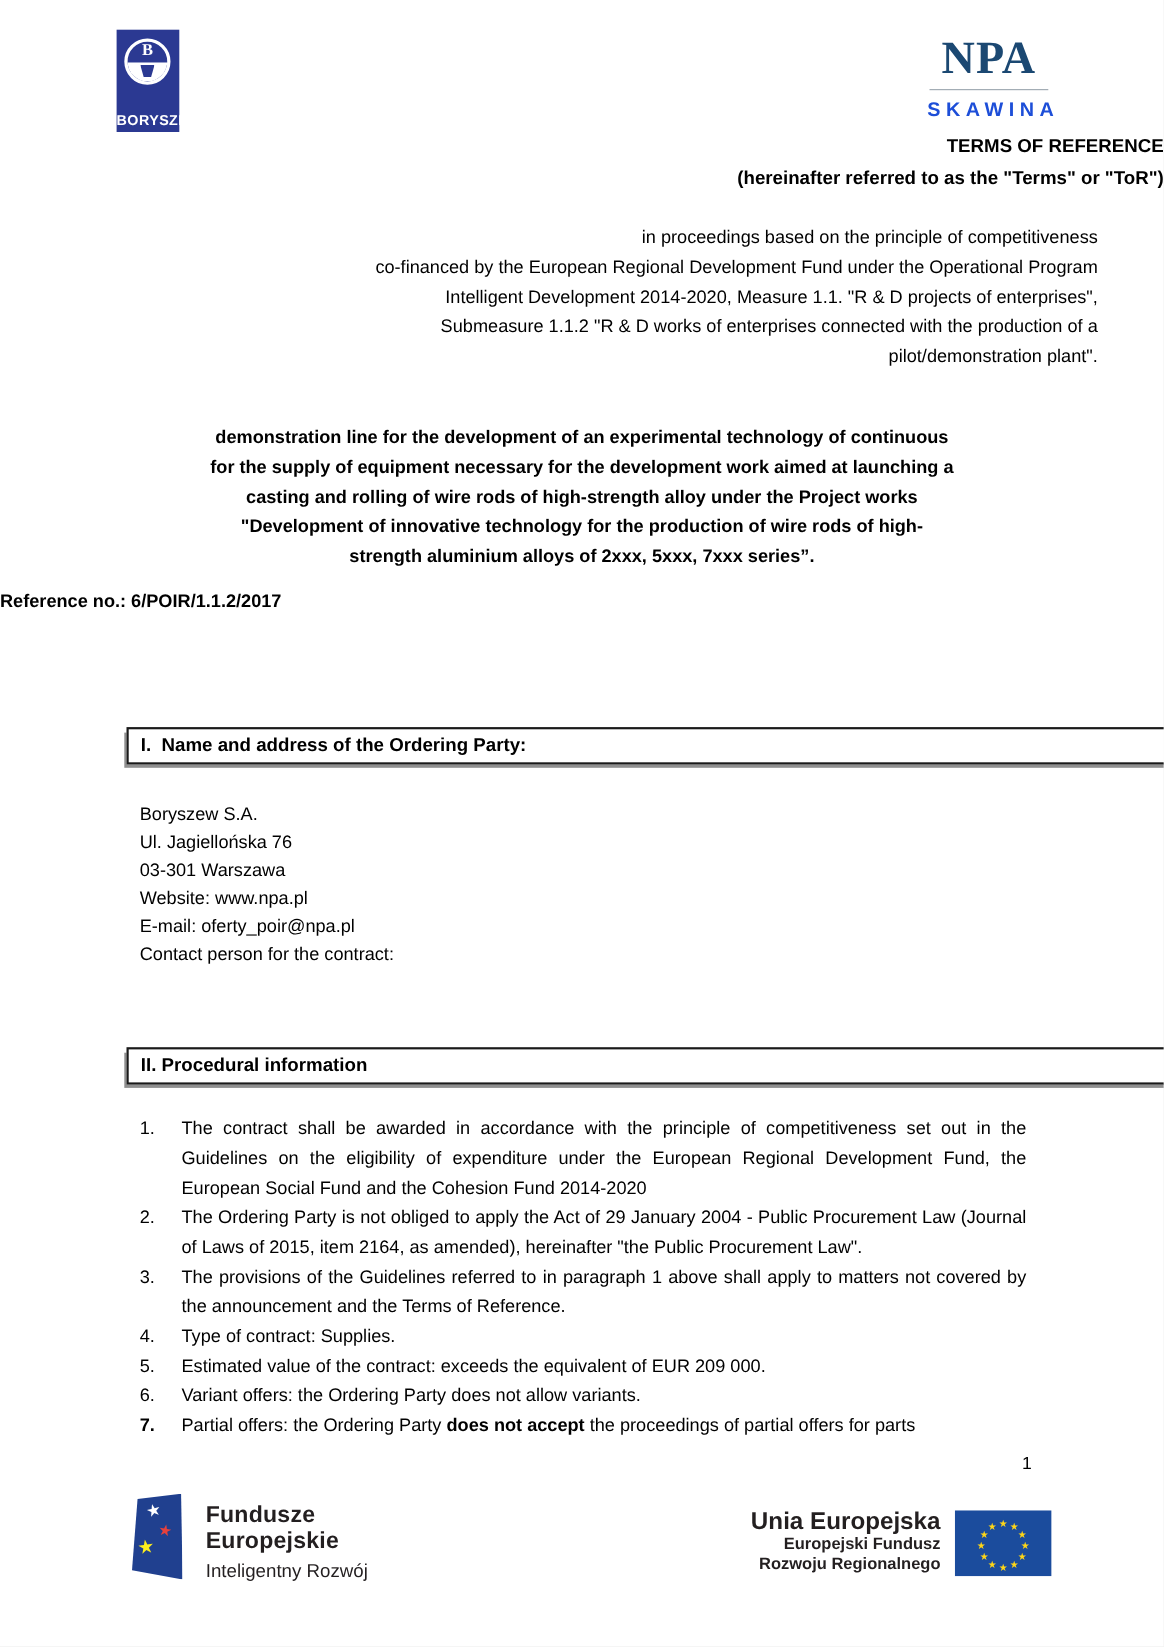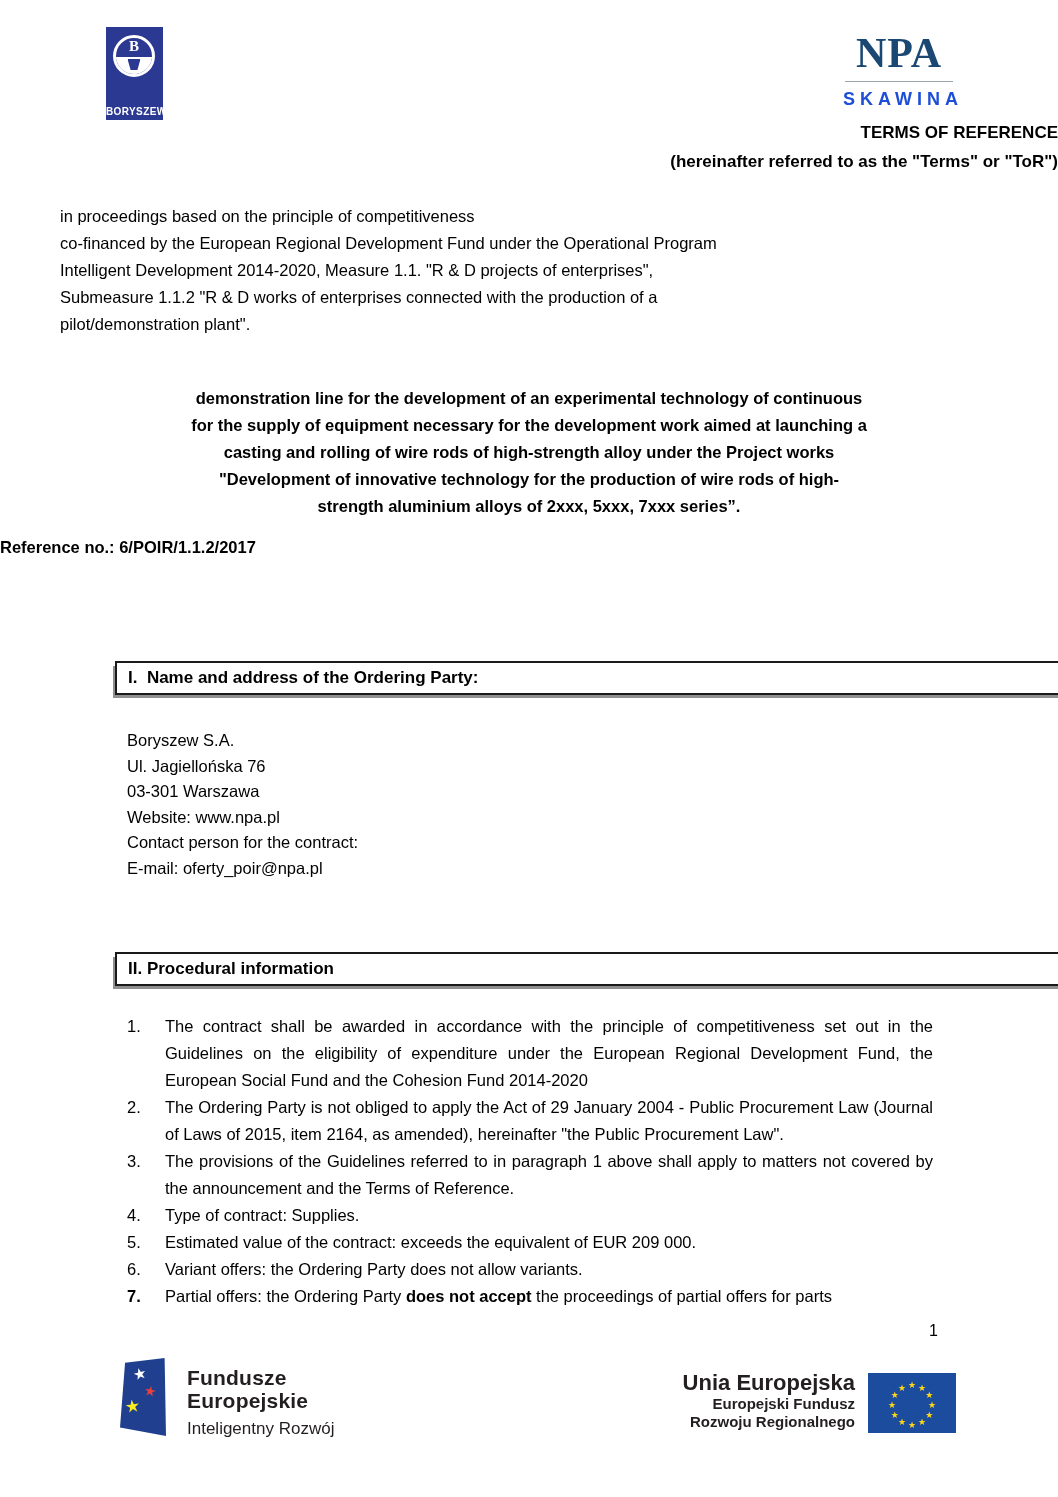--- a/index.html
+++ b/index.html
@@ -9,30 +9,30 @@
     background:#ffffff; overflow:hidden;
     font-family:"Liberation Sans", sans-serif; color:#000;
   }
 
   
   .bory-logo { position:absolute; left:106px; top:27px; width:57px; height:93px; background:#2b3992; }
   .bory-circle { position:absolute; left:7px; top:8px; width:42px; height:42px; border:3px solid #fff; border-radius:50%; background:#2b3992; overflow:hidden; }
   .bory-circle .half { position:absolute; bottom:0; left:0; right:0; height:47%; background:#fff; border-top:2px solid #fff; }
   .bory-bucket { position:absolute; bottom:4px; left:50%; transform:translateX(-50%); width:13px; height:11px; background:#2b3992; clip-path:polygon(0 0,100% 0,76% 100%,24% 100%); }
   .bory-b { position:absolute; top:0; left:0; right:0; text-align:center; color:#fff; font-family:"Liberation Serif", serif; font-weight:bold; font-size:15px; line-height:17px; }
-  .bory-label { position:absolute; bottom:3px; left:0; right:0; text-align:left; color:#fff; font-size:10px; font-weight:bold; letter-spacing:.4px; }
+  .bory-label { position:absolute; bottom:3px; left:0; right:0; text-align:left; color:#fff; font-size:13px; font-weight:bold; letter-spacing:.4px; }
 
   .npa-logo { position:absolute; left:843px; top:30px; width:112px; text-align:center; }
   .npa-name { font-family:"Liberation Serif", serif; font-weight:bold; font-size:42px; line-height:46px; color:#1b4872; letter-spacing:1px; }
   .npa-divider { margin:5px 2px 0 2px; border-top:1px solid #9aa5ad; }
   .npa-sub { margin-top:7px; font-size:18px; font-weight:bold; letter-spacing:5px; color:#1d4ed8; }
 
   
   .title-block { position:absolute; top:118px; left:0; right:0; text-align:right; font-weight:bold; font-size:17px; line-height:29px; }
-  .intro { position:absolute; top:203px; left:60px; right:60px; text-align:left; font-size:16.5px; line-height:27px; }
+  .intro { position:absolute; top:203px; left:60px; right:60px; text-align:right; font-size:16.5px; line-height:27px; }
   .subject { position:absolute; top:385px; left:60px; right:60px; text-align:center; font-weight:bold; font-size:16.5px; line-height:27px; }
   .reference { position:absolute; top:538px; left:0; right:0; font-weight:bold; font-size:16.5px; }
 
   
   .sec-box {
     position:absolute; left:115px; width:971px; height:34px;
     border:2px solid #1a1a1a; background:#fff;
     box-shadow:-3px 4px 0 -1px #8f8f8f;
     font-weight:bold; font-size:17px; line-height:30px; padding-left:11px;
   }
@@ -112,22 +112,22 @@
 
   <div class="reference">Reference no.: 6/POIR/1.1.2/2017</div>
 
   <div class="sec-box one">I.&nbsp; Name and address of the Ordering Party:</div>
 
   <div class="address">
     <div>Boryszew S.A.</div>
     <div>Ul. Jagiellońska 76</div>
     <div>03-301 Warszawa</div>
     <div>Website: www.npa.pl</div>
+    <div>E-mail: oferty_poir@npa.pl</div>
     <div>Contact person for the contract:</div>
-    <div>E-mail: oferty_poir@npa.pl</div>
   </div>
 
   <div class="sec-box two">II. Procedural information</div>
 
   <div class="plist">
     <div class="pitem">
       <span class="num">1.</span>
       <span class="txt">The contract shall be awarded in accordance with the principle of competitiveness set out in the Guidelines on the eligibility of expenditure under the European Regional Development Fund, the European Social Fund and the Cohesion Fund 2014-2020</span>
     </div>
     <div class="pitem">

